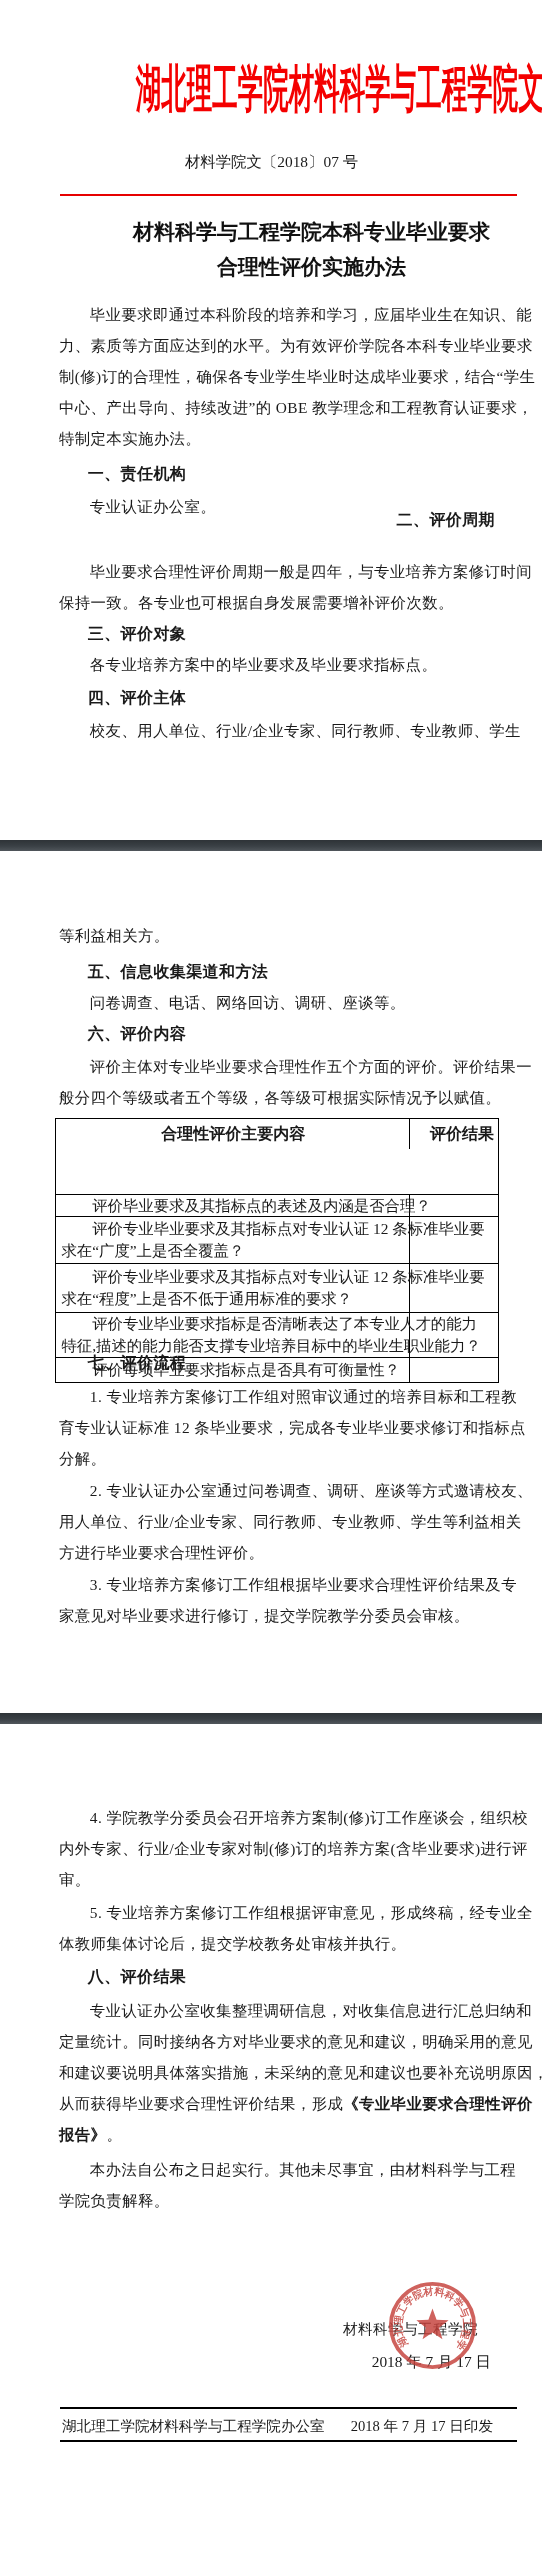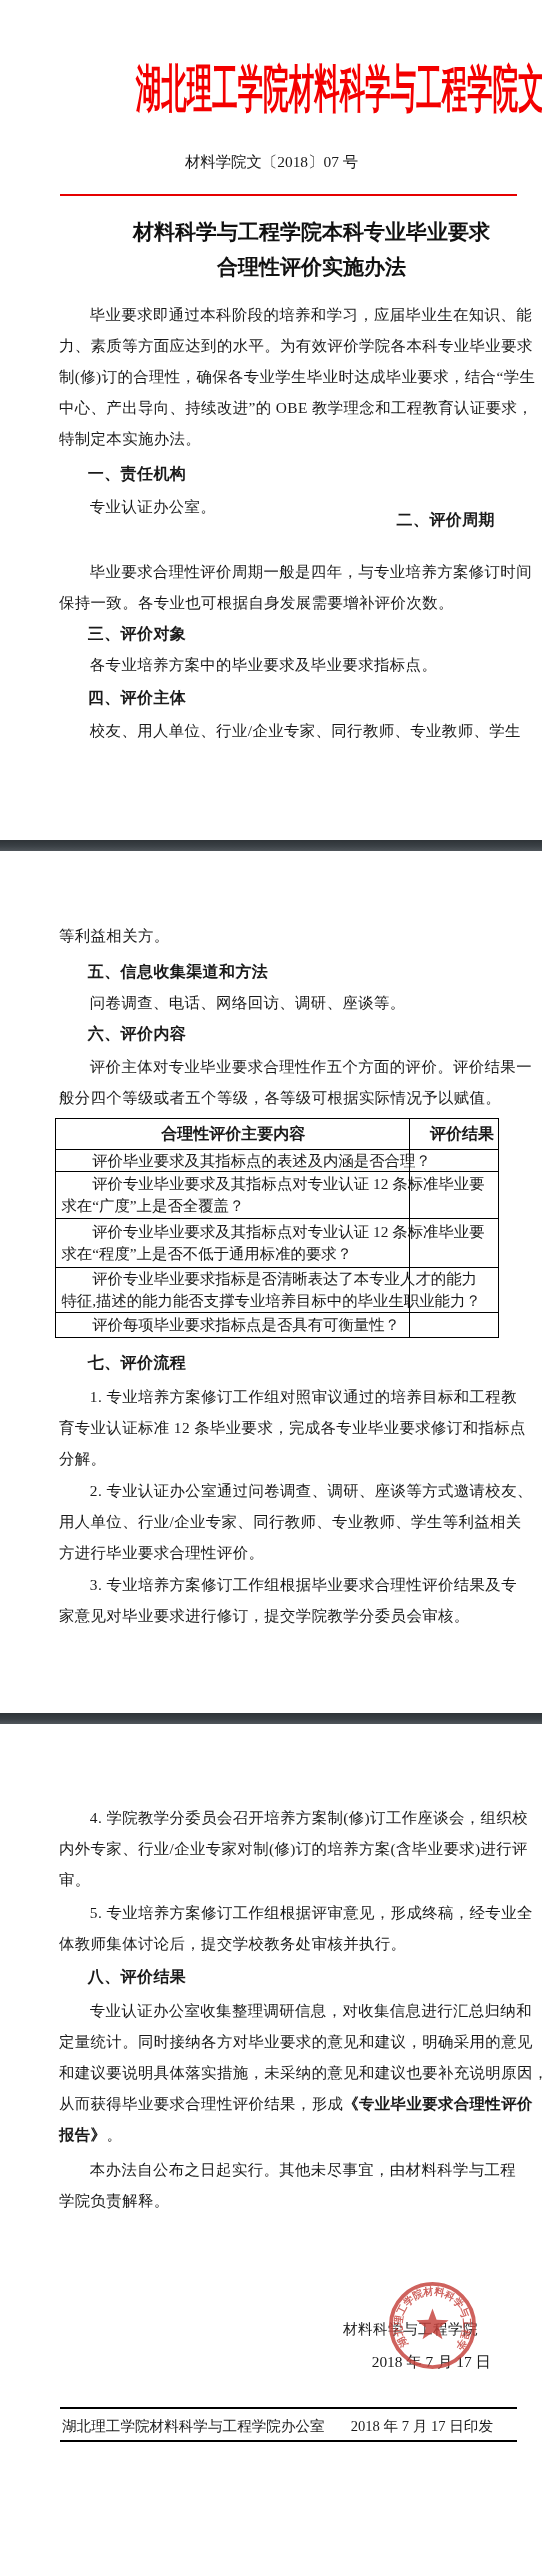--- a/index.html
+++ b/index.html
@@ -35,21 +35,21 @@
        box-sizing:border-box;color:#1a1a1a;}
   .trow{display:flex;border-top:1.5px solid #000;box-sizing:border-box;gap:16px;}
   .trow:first-child{border-top:none;}
   .c1{width:354px;box-sizing:border-box;border-right:1.5px solid #000;padding:0 3.9px 0 5.4px;
       display:flex;flex-direction:column;justify-content:center;}
   .c2{flex:1;display:flex;align-items:center;justify-content:center;}
   .tln{line-height:21.6px;font-size:15.4px;white-space:nowrap;}
   .tind{text-indent:2em;}
   .thead .c1,.thead .c2{font-family:"Liberation Sans","DejaVu Sans",sans-serif;
       font-weight:700;font-size:16px;align-items:center;text-align:center;}
-  #tr0{height:30px;} #tr1{height:21.6px;} #tr2{height:47px;} #tr3{height:49px;}
+  #tr0{height:30px;} #tr1{height:21.6px;margin-top:45px;} #tr2{height:47px;} #tr3{height:49px;}
   #tr4{height:45px;} #tr5{height:25px;}
   
   #signature{position:absolute;top:2320px;right:65px;font-size:14.6px;color:#1a1a1a;
              letter-spacing:0.4px;white-space:nowrap;}
   #sign-date{position:absolute;top:2352px;right:52px;font-size:15.4px;color:#1a1a1a;
              white-space:nowrap;}
   #seal{position:absolute;top:2280px;left:387px;width:91px;height:91px;opacity:.82;}
   #footer-line-top{position:absolute;top:2407px;left:60px;width:457px;height:2.3px;background:#000;}
   #footer-line-bottom{position:absolute;top:2440px;left:60px;width:457px;height:2.3px;background:#000;}
   #footer-row{position:absolute;top:2417px;left:62px;width:431px;display:flex;

